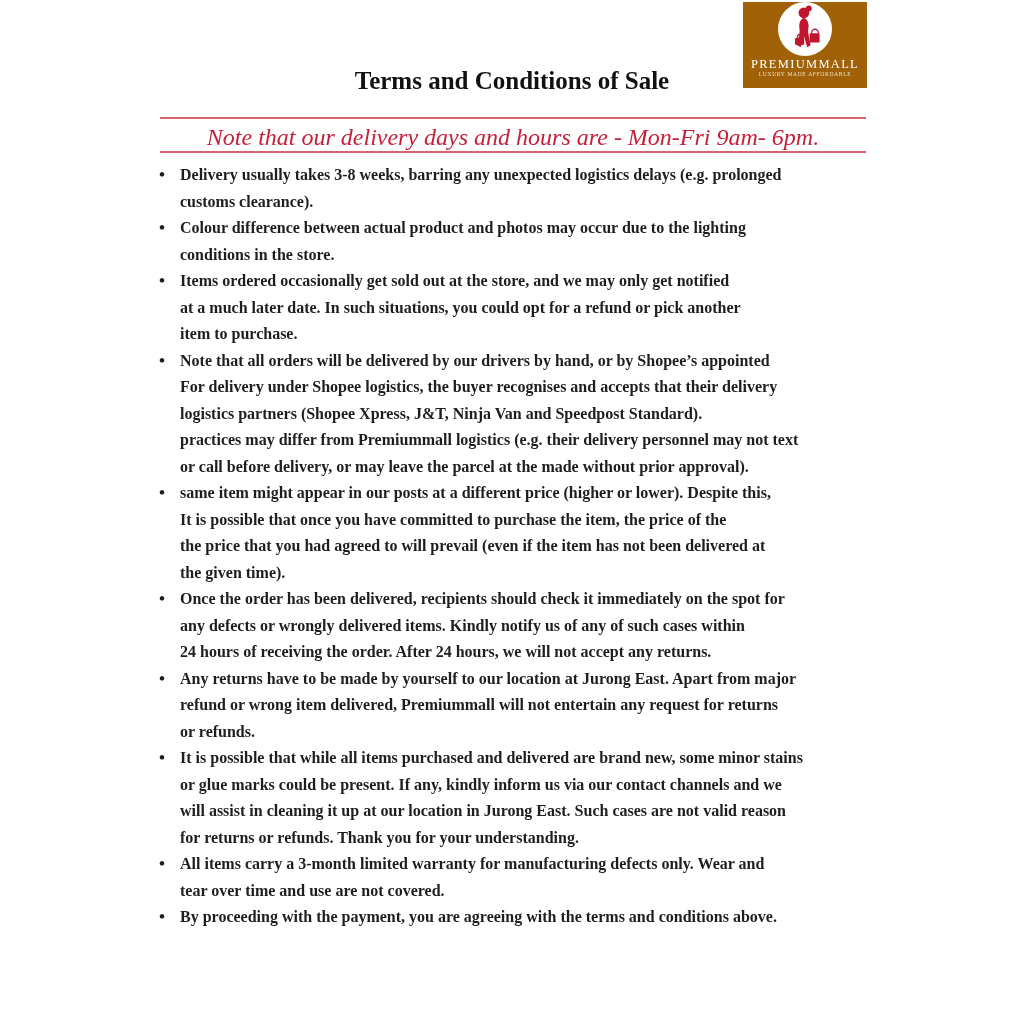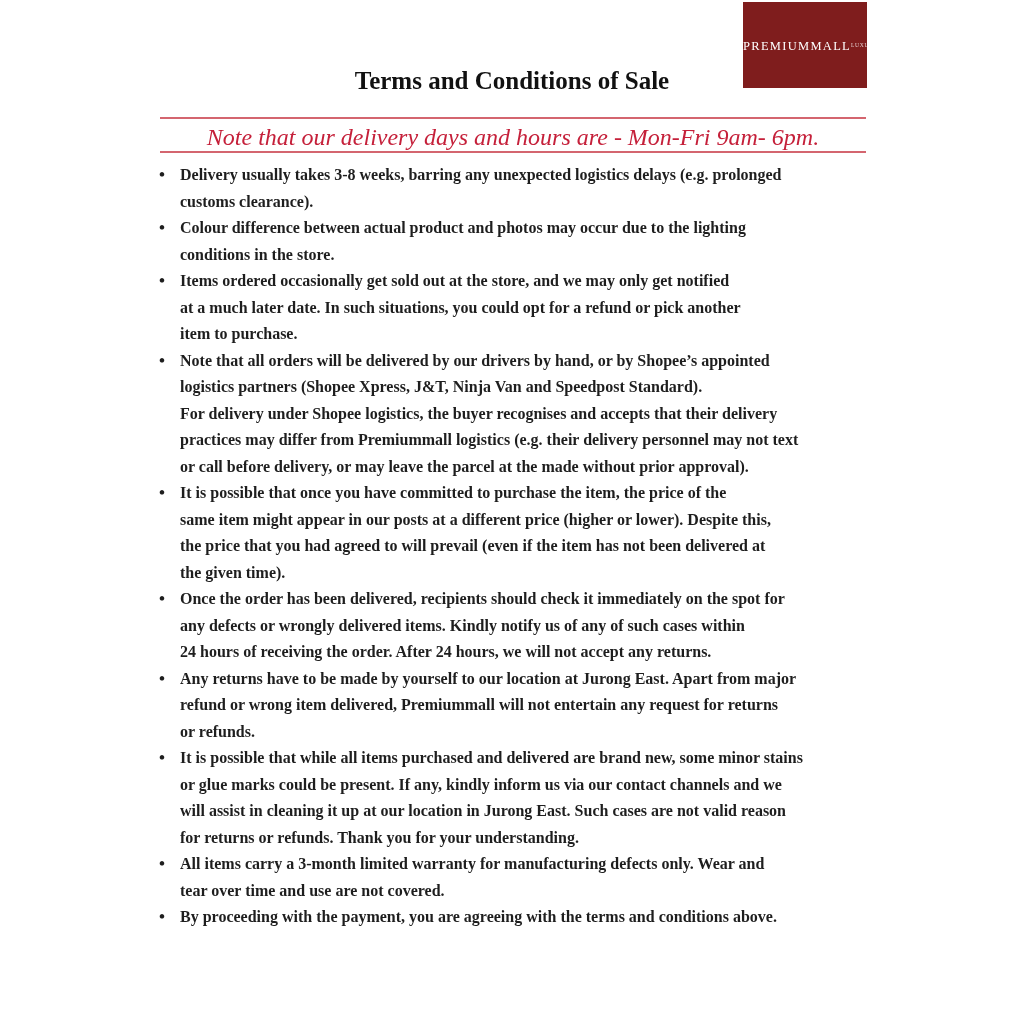--- a/index.html
+++ b/index.html
@@ -9,22 +9,22 @@
     font-family:"Liberation Serif","DejaVu Serif",serif;
     color:#1e1e1e;
     position:relative;
     overflow:hidden;
   }
   .page{position:relative;width:1024px;height:1024px;background:#fff;}
 
   
   .logo{
     position:absolute;left:743px;top:2px;width:124px;height:86px;
-    background:#7f1d1d;
-    display:flex;align-items:center;
+    background:#a16207;
+    display:flex;flex-direction:column;align-items:center;
     box-sizing:border-box;
   }
   .logo .emblem{width:54px;height:54px;display:block;}
   .logo .brand{
     color:#ffffff;font-size:12.5px;letter-spacing:1.3px;
     line-height:13px;margin-top:2px;white-space:nowrap;
   }
   .logo .tagline{
     color:rgba(255,255,255,.8);font-size:5.5px;letter-spacing:.7px;
     line-height:7px;white-space:nowrap;
@@ -104,28 +104,28 @@
         <span class="line">Colour difference between actual product and photos may occur due to the lighting</span>
         <span class="line">conditions in the store.</span>
       </li>
       <li>
         <span class="line">Items ordered occasionally get sold out at the store, and we may only get notified</span>
         <span class="line">at a much later date. In such situations, you could opt for a refund or pick another</span>
         <span class="line">item to purchase.</span>
       </li>
       <li>
         <span class="line">Note that all orders will be delivered by our drivers by hand, or by Shopee’s appointed</span>
+        <span class="line">For delivery under Shopee logistics, the buyer recognises and accepts that their delivery</span>
         <span class="line">logistics partners (Shopee Xpress, J&amp;T, Ninja Van and Speedpost Standard).</span>
-        <span class="line">For delivery under Shopee logistics, the buyer recognises and accepts that their delivery</span>
         <span class="line">practices may differ from Premiummall logistics (e.g. their delivery personnel may not text</span>
         <span class="line">or call before delivery, or may leave the parcel at the made without prior approval).</span>
       </li>
       <li>
+        <span class="line">same item might appear in our posts at a different price (higher or lower). Despite this,</span>
         <span class="line">It is possible that once you have committed to purchase the item, the price of the</span>
-        <span class="line">same item might appear in our posts at a different price (higher or lower). Despite this,</span>
         <span class="line">the price that you had agreed to will prevail (even if the item has not been delivered at</span>
         <span class="line">the given time).</span>
       </li>
       <li>
         <span class="line">Once the order has been delivered, recipients should check it immediately on the spot for</span>
         <span class="line">any defects or wrongly delivered items. Kindly notify us of any of such cases within</span>
         <span class="line"><b>24 hours</b> of receiving the order. After 24 hours, we will not accept any returns.</span>
       </li>
       <li>
         <span class="line">Any returns have to be made by yourself to our location at Jurong East. Apart from major</span>

